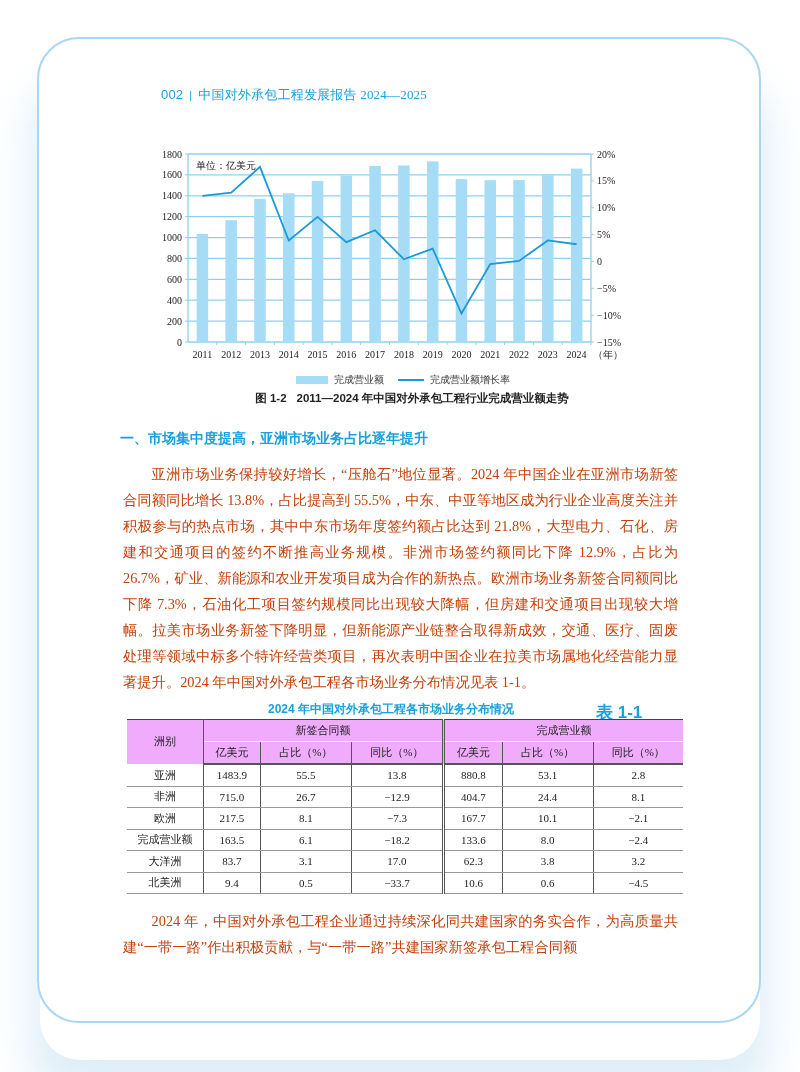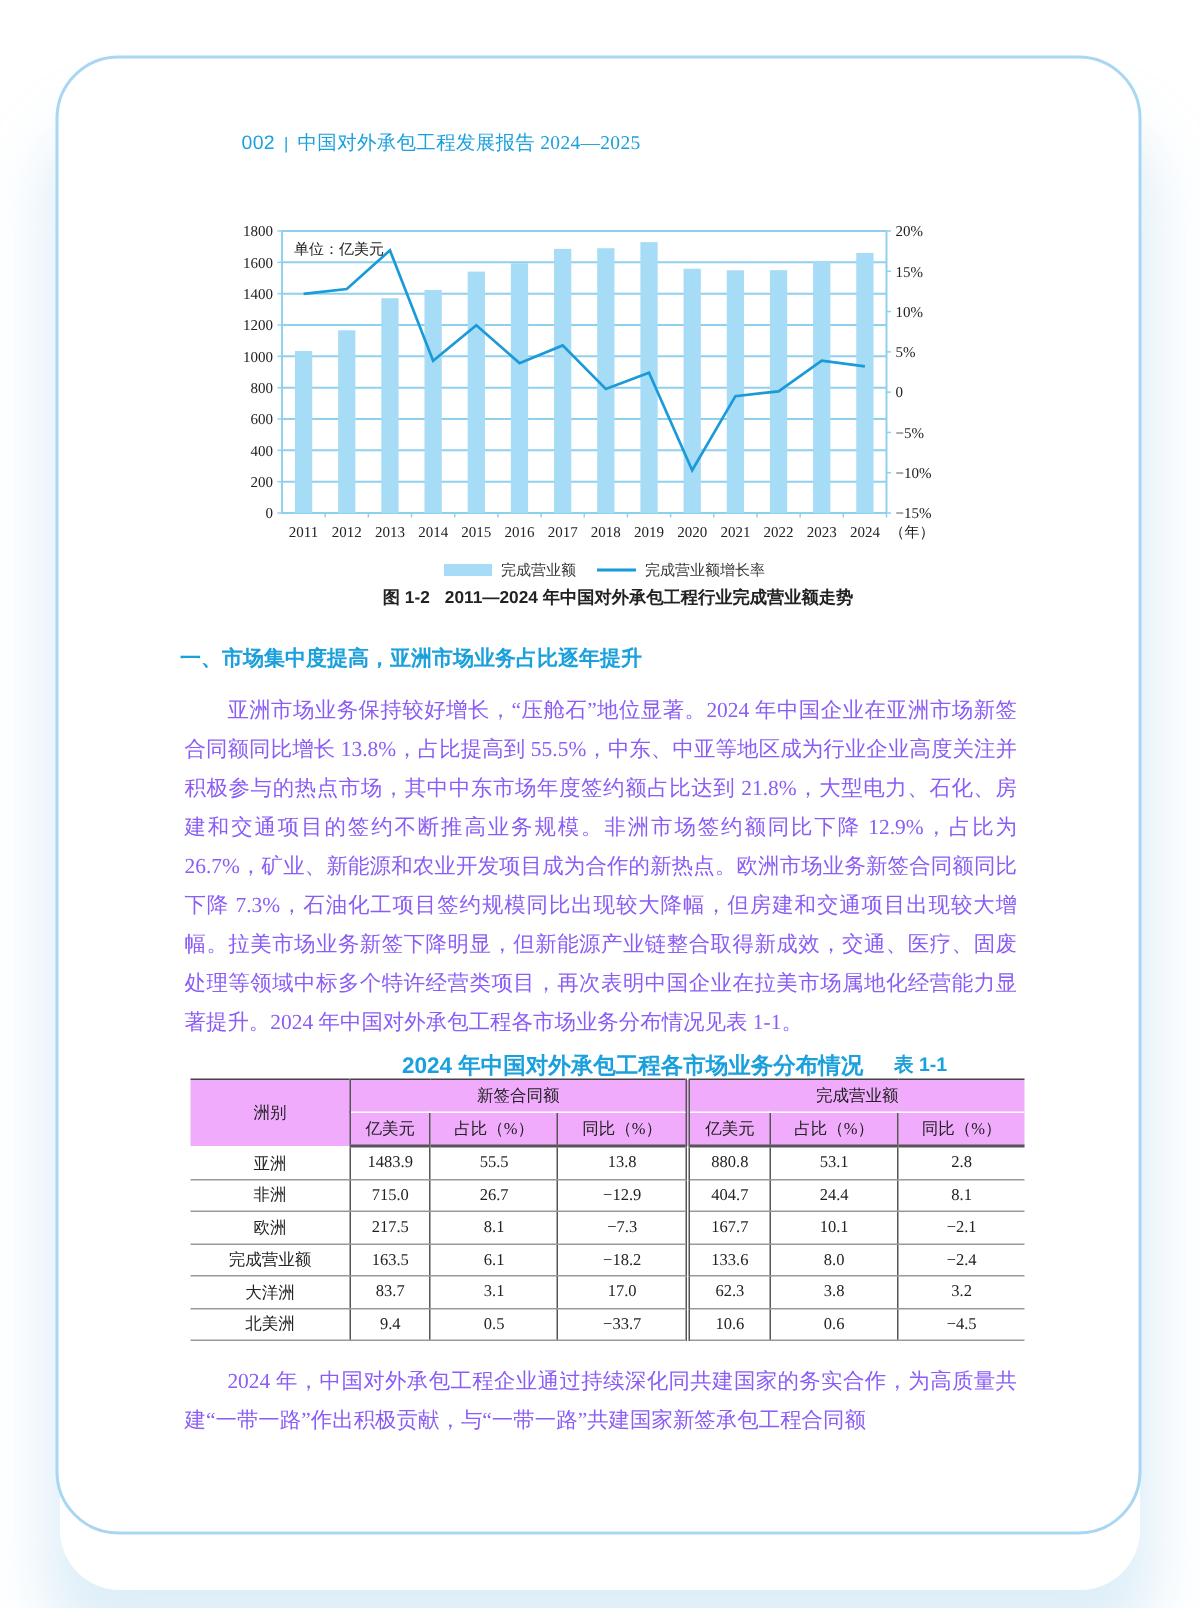--- a/index.html
+++ b/index.html
@@ -43,34 +43,34 @@
     font-family: "Liberation Sans", sans-serif; font-size: 11.5px; font-weight: bold; color: #222;
   }
   .fig-caption .num { margin-right: 10px; }
 
   .section-title {
     position: absolute; left: 120px; top: 430px;
     font-family: "Liberation Sans", sans-serif; font-size: 14px; font-weight: bold; color: #1aa0dc;
   }
   .para {
     position: absolute; left: 123px; width: 555px;
-    font-size: 14.3px; line-height: 26px; color: #8b5cf6;
+    font-size: 14.3px; line-height: 26px; color: #c2410c;
     text-align: justify; text-indent: 2em; margin: 0;
     font-family: "Liberation Serif", serif;
   }
   .p1 { top: 461px; }
   .p2 { top: 908px; }
 
   .table-title {
     position: absolute; left: 268px; top: 701px;
-    font-family: "Liberation Sans", sans-serif; font-size: 15px; font-weight: bold; color: #1aa0dc;
+    font-family: "Liberation Sans", sans-serif; font-size: 12px; font-weight: bold; color: #1aa0dc;
   }
   .table-num {
     position: absolute; left: 596px; top: 701px;
-    font-family: "Liberation Sans", sans-serif; font-size: 13px; font-weight: bold; color: #1aa0dc;
+    font-family: "Liberation Sans", sans-serif; font-size: 17px; font-weight: bold; color: #1aa0dc;
   }
   table.data {
     position: absolute; left: 127px; top: 719px; width: 556px;
     border-collapse: collapse; font-size: 11px; color: #222;
     font-family: "Liberation Serif", serif;
     border-top: 1.5px solid #444; border-bottom: 1.5px solid #444;
   }
   table.data th { background: #f0abfc; font-weight: normal; height: 21px; }
   table.data th, table.data td {
     border-left: 1px solid #555; border-right: 1px solid #555;
@@ -205,21 +205,21 @@
 <div class="section-title">一、市场集中度提高，亚洲市场业务占比逐年提升</div>
 
 <p class="para p1">亚洲市场业务保持较好增长，“压舱石”地位显著。2024 年中国企业在亚洲市场新签合同额同比增长 13.8%，占比提高到 55.5%，中东、中亚等地区成为行业企业高度关注并积极参与的热点市场，其中中东市场年度签约额占比达到 21.8%，大型电力、石化、房建和交通项目的签约不断推高业务规模。非洲市场签约额同比下降 12.9%，占比为 26.7%，矿业、新能源和农业开发项目成为合作的新热点。欧洲市场业务新签合同额同比下降 7.3%，石油化工项目签约规模同比出现较大降幅，但房建和交通项目出现较大增幅。拉美市场业务新签下降明显，但新能源产业链整合取得新成效，交通、医疗、固废处理等领域中标多个特许经营类项目，再次表明中国企业在拉美市场属地化经营能力显著提升。2024 年中国对外承包工程各市场业务分布情况见表 1-1。</p>
 
 <div class="table-title">2024 年中国对外承包工程各市场业务分布情况</div>
 <div class="table-num">表 1-1</div>
 
 <table class="data">
   <thead>
     <tr>
-      <th rowspan="2" style="width:106px">洲别</th>
+      <th rowspan="2" style="width:76px">洲别</th>
       <th colspan="3">新签合同额</th>
       <th colspan="3" class="dbl">完成营业额</th>
     </tr>
     <tr>
       <th>亿美元</th>
       <th>占比（%）</th>
       <th>同比（%）</th>
       <th class="dbl">亿美元</th>
       <th>占比（%）</th>
       <th>同比（%）</th>

